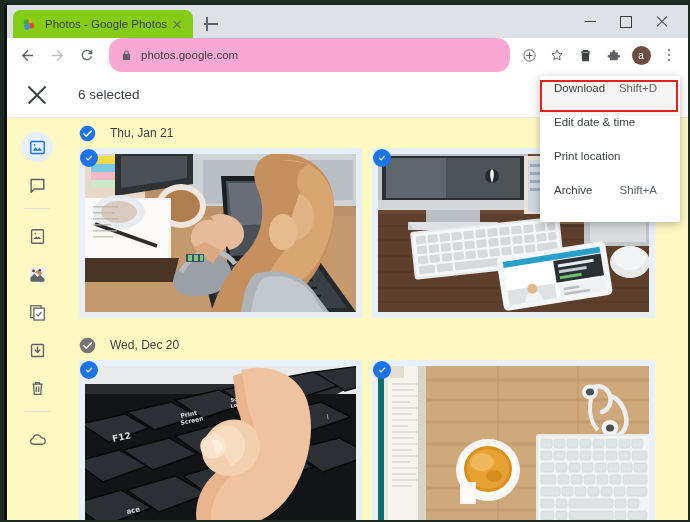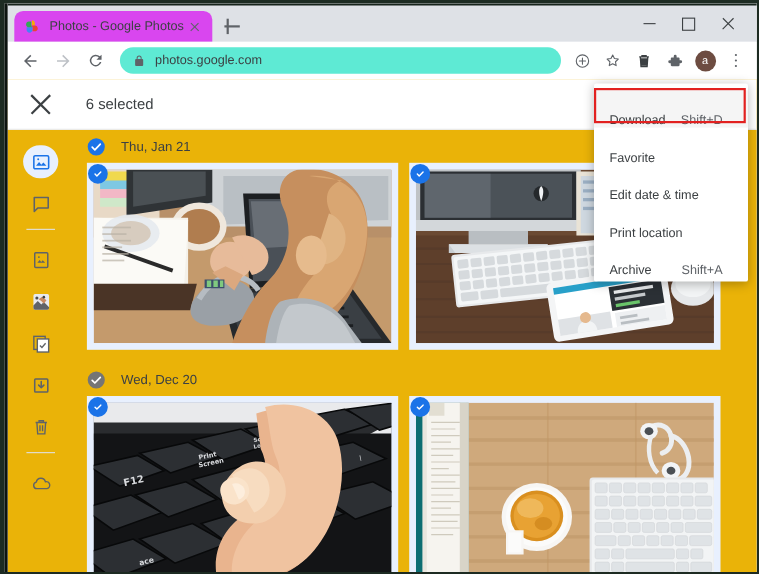--- a/index.html
+++ b/index.html
@@ -13,21 +13,21 @@
     background:#fff;overflow:hidden;
     border-left:3px solid #0d1410;
   }
   
   .tabstrip{
     position:relative;height:33px;background:#dee1e6;
     border-top:2px solid #16231b;
   }
   .tab{
     position:absolute;left:6px;top:5px;width:180px;height:28px;
-    background:#d946ef;border-radius:8px 8px 0 0;
+    background:#84cc16;border-radius:8px 8px 0 0;
     display:flex;align-items:center;padding:0 8px;box-sizing:border-box;
   }
   .favicon{width:16px;height:16px;position:relative;flex:0 0 16px;margin-right:8px;}
   .tab-title{
     font-size:11.5px;color:#3c4043;white-space:nowrap;overflow:hidden;
     text-overflow:ellipsis;flex:1;
   }
   .tab-close{
     width:16px;height:16px;flex:0 0 16px;position:relative;cursor:pointer;
   }
@@ -56,36 +56,36 @@
   .wc-close:before{transform:rotate(45deg);}
   .wc-close:after{transform:rotate(-45deg);}
 
   
   .toolbar{
     height:34px;background:#fff;display:flex;align-items:center;
     padding:0 6px;box-sizing:border-box;position:relative;
   }
   .navbtn{width:28px;height:28px;display:flex;align-items:center;justify-content:center;cursor:pointer;margin-right:2px;}
   .omnibox{
-    flex:1;height:24px;background:#5eead4;border-radius:13px;
+    flex:1;height:34px;background:#f9a8d4;border-radius:13px;
     display:flex;align-items:center;padding:0 12px;margin:0 6px;box-sizing:border-box;
     cursor:text;
   }
   .omnibox .url{font-size:11.5px;color:#3c4043;margin-left:9px;}
   .tb-icons{display:flex;align-items:center;gap:2px;}
   .tb-ico{width:26px;height:26px;display:flex;align-items:center;justify-content:center;cursor:pointer;}
   .avatar{
     width:19px;height:19px;border-radius:50%;background:#6d4c41;color:#fff;
     font-size:10px;display:flex;align-items:center;justify-content:center;
   }
   .dots{display:flex;flex-direction:column;gap:2.3px;align-items:center;}
   .dots i{width:2.7px;height:2.7px;border-radius:50%;background:#5f6368;display:block;}
 
   
-  .page{position:relative;height:450px;background:#eab308;}
+  .page{position:relative;height:450px;background:#fef9c3;}
   .appbar{
     height:45px;display:flex;align-items:center;border-bottom:1px solid #e8eaed;
     background:#fff;position:relative;z-index:2;
   }
   .appbar .x{
     width:22px;height:22px;position:relative;margin-left:19px;cursor:pointer;
   }
   .appbar .x:before,.appbar .x:after{
     content:"";position:absolute;left:-1px;top:10.3px;width:24px;height:1.6px;background:#3c4043;
   }
@@ -123,21 +123,21 @@
   }
   .tile .check svg{width:12px;height:12px;}
 
   
   .menu{
     position:absolute;right:8px;top:4px;width:140px;background:#fff;
     box-shadow:0 2px 10px rgba(0,0,0,.28);border-radius:2px;z-index:10;
     padding:6px 0 4px 0;
   }
   .menu-item{
-    height:34px;display:flex;align-items:flex-end;padding:0 0 0 14px;
+    height:34px;display:flex;align-items:flex-start;padding:0 0 0 14px;
     font-size:11.5px;color:#3c4043;cursor:pointer;box-sizing:border-box;
     position:relative;
   }
   .menu-item .shortcut{position:absolute;right:23px;color:#5f6368;font-size:11.5px;}
   .menu-item.highlight{background:#f5f5f5;}
   .menu-hl-box{
     position:absolute;left:0px;top:4px;width:138px;height:32px;
     border:2px solid #e22120;box-sizing:border-box;pointer-events:none;z-index:11;
   }
 </style>
@@ -657,24 +657,20 @@
       </div>
     </div>
 
     <div class="menu">
       <div class="menu-hl-box"></div>
       <div class="menu-item highlight">
         <span>Download</span>
         <span class="shortcut">Shift+D</span>
       </div>
       <div class="menu-item">
-        <span>Favorite</span>
-        <span class="shortcut"></span>
-      </div>
-      <div class="menu-item">
         <span>Edit date &amp; time</span>
         <span class="shortcut"></span>
       </div>
       <div class="menu-item">
         <span>Print location</span>
         <span class="shortcut"></span>
       </div>
       <div class="menu-item">
         <span>Archive</span>
         <span class="shortcut">Shift+A</span>

